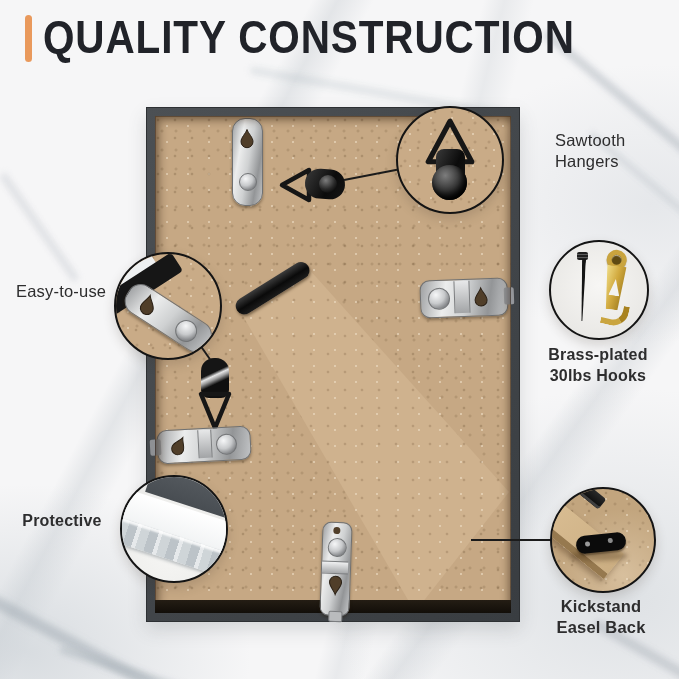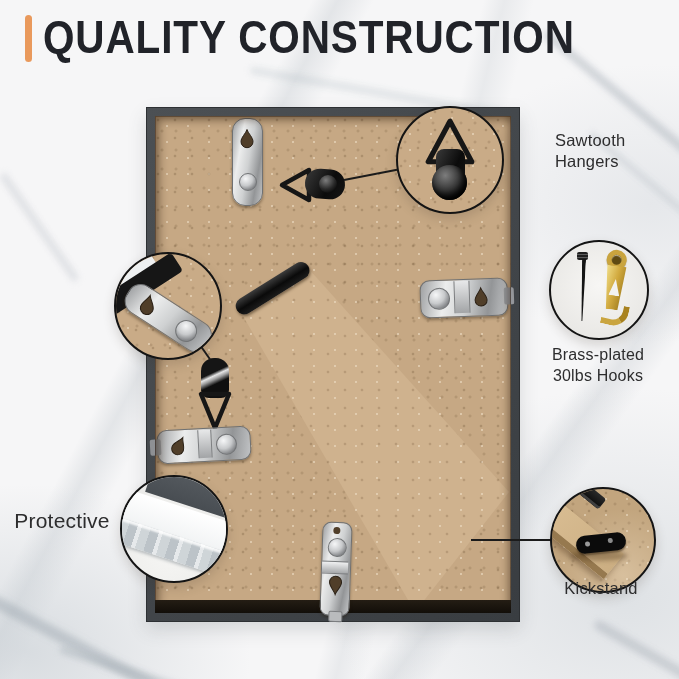--- a/index.html
+++ b/index.html
@@ -52,21 +52,21 @@
     background:radial-gradient(circle at 38% 30%, #7d7d7d, #2a2a2a 52%, #000 88%);}
   .tear{position:absolute;}
   .tear path{fill:#503e29;stroke:#2a2015;stroke-width:1;}
   .wire path{fill:none;stroke:#161616;stroke-linejoin:round;}
   .strap-dark{position:absolute;background:linear-gradient(115deg,#3a3a3a,#0b0b0b 60%,#161616);}
   
   .co-line{position:absolute;height:2px;background:#1b1b1b;transform-origin:left center;z-index:7;}
   .co-circle{position:absolute;border-radius:50%;border:2px solid #141414;overflow:hidden;z-index:8;
     box-shadow:0 5px 12px rgba(60,50,40,.18);}
   .co-label{position:absolute;color:#2d2d2e;font-size:16.5px;font-weight:500;letter-spacing:.2px;line-height:21px;z-index:9;}
-  .center{text-align:center;}
+  .center{text-align:center;font-weight:bold;}
   .abs{position:absolute;}
 </style>
 </head>
 <body>
 
 <div class="canvas">
 
   <div class="vein" style="left:545px;top:28px;width:190px;height:9px;background:rgba(172,180,188,.5);transform:rotate(40deg);"></div>
   <div class="vein" style="left:590px;top:130px;width:150px;height:6px;background:rgba(172,180,188,.35);transform:rotate(40deg);"></div>
   <div class="vein" style="left:-25px;top:585px;width:210px;height:12px;background:rgba(160,169,177,.5);transform:rotate(28deg);"></div>
@@ -187,28 +187,30 @@
     <div class="abs" style="left:18px;top:62px;width:58px;height:10px;border-radius:50%;background:rgba(70,45,20,.35);filter:blur(2px);"></div>
     <div class="abs" style="left:24px;top:45px;width:50px;height:18px;border-radius:9px;background:#0b0b0b;transform:rotate(-6deg);box-shadow:0 2px 2px rgba(40,25,10,.5);">
       <div class="abs" style="left:9px;top:6px;width:5px;height:5px;border-radius:50%;background:#9a9a9a;"></div>
       <div class="abs" style="left:32px;top:5px;width:5px;height:5px;border-radius:50%;background:#8b8b8b;"></div>
     </div>
   </div>
 
   <div class="co-label" style="left:555px;top:130px;">Sawtooth Hangers</div>
 
   <div class="co-label" style="left:16px;top:281px;">
+    <div>Easy-to-use</div>
   </div>
 
   <div class="co-label center" style="left:538px;top:344px;width:120px;font-size:16px;">
     <div>Brass-plated</div>
     <div>30lbs Hooks</div>
   </div>
 
-  <div class="co-label center" style="left:2px;top:511px;width:120px;font-size:21px;line-height:20px;">
+  <div class="co-label center" style="left:2px;top:511px;width:120px;font-size:16px;line-height:20px;">
     <div>Protective</div>
   </div>
 
-  <div class="co-label center" style="left:543px;top:578px;width:116px;">
+  <div class="co-label center" style="left:543px;top:596px;width:116px;">
     <div>Kickstand</div>
+    <div>Easel Back</div>
   </div>
 
 </div>
 
 </body></html>

